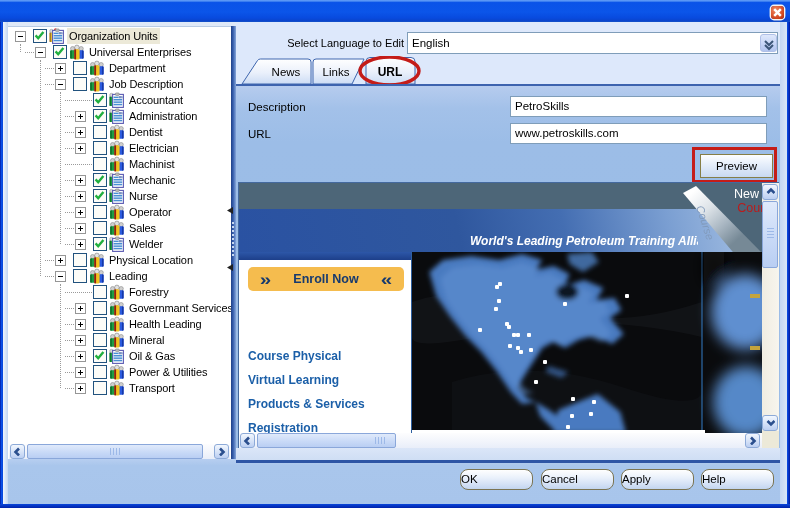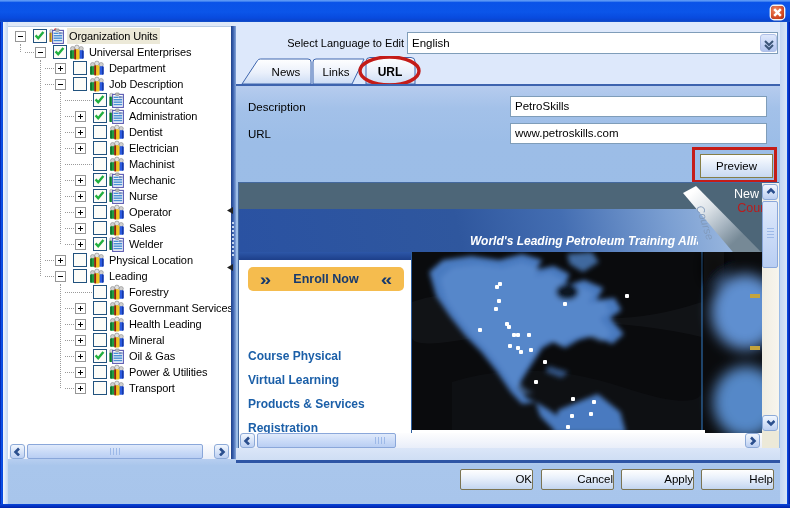--- a/index.html
+++ b/index.html
@@ -13,23 +13,23 @@
 #closebtn{position:absolute;left:771px;top:6px;width:13px;height:13px;border-radius:3px;
 background:radial-gradient(circle at 35% 30%,#ec8a66 0%,#dd5a32 45%,#c63c16 80%,#b03010 100%);
 box-shadow:0 0 0 1.4px #f6f4f0;color:#fff;font-size:11px;font-weight:bold;text-align:center;line-height:12px;}
 #bl{position:absolute;left:0;top:22px;width:3px;height:482px;background:linear-gradient(90deg,#0018a0,#0a50e8,#0846d8);}
 #blf{position:absolute;left:3px;top:22px;width:5px;height:482px;background:linear-gradient(90deg,#eef4fd,#c2d6f2);}
 #br{position:absolute;left:787px;top:22px;width:3px;height:482px;background:linear-gradient(90deg,#0a50e8,#0018a0);}
 #brf{position:absolute;left:780px;top:22px;width:7px;height:482px;background:linear-gradient(90deg,#c2d6f2,#d8e6f8);}
 #bb{position:absolute;left:0;top:504px;width:790px;height:4px;background:linear-gradient(180deg,#0a46da,#0022aa);}
 
 #bottom{position:absolute;left:3px;top:459px;width:784px;height:45px;background:linear-gradient(180deg,#b7cef0,#a9c6ec 15%,#a8c5eb);}
-.btn{position:absolute;top:469px;width:73px;height:21px;border:1px solid #7b7452;border-radius:2px;
+.btn{position:absolute;top:469px;width:73px;height:21px;border:1px solid #7b7452;border-radius:8px;
 background:linear-gradient(180deg,#fefefe 0%,#eaf1fb 40%,#d4e1f5 75%,#c3d5ef 100%);
-font-size:11.5px;color:#000;text-align:right;line-height:19px;}
+font-size:11.5px;color:#000;text-align:left;line-height:19px;}
 
 #tree{position:absolute;left:8px;top:26px;width:223px;height:433px;background:#fff;border-top:1px solid #b9cbe4;}
 .exp{position:absolute;width:11px;height:11px;background:#fff;border:1px solid #969696;}
 .exp .mns{position:absolute;left:2px;top:4px;width:5px;height:1px;background:#000;}
 .exp .pls{position:absolute;left:4px;top:2px;width:1px;height:5px;background:#000;}
 .cb{position:absolute;width:14px;height:14px;background:#fcfcf8;border:1.6px solid #21527e;}
 .cb svg{position:absolute;left:-1px;top:-1px;}
 .tic{position:absolute;width:16px;height:16px;}
 .tlab{position:absolute;font-size:11px;color:#000;white-space:nowrap;line-height:16px;height:16px;padding:0 2px;letter-spacing:-0.1px;}
 .tlab.sel{background:#ece9d8;}

